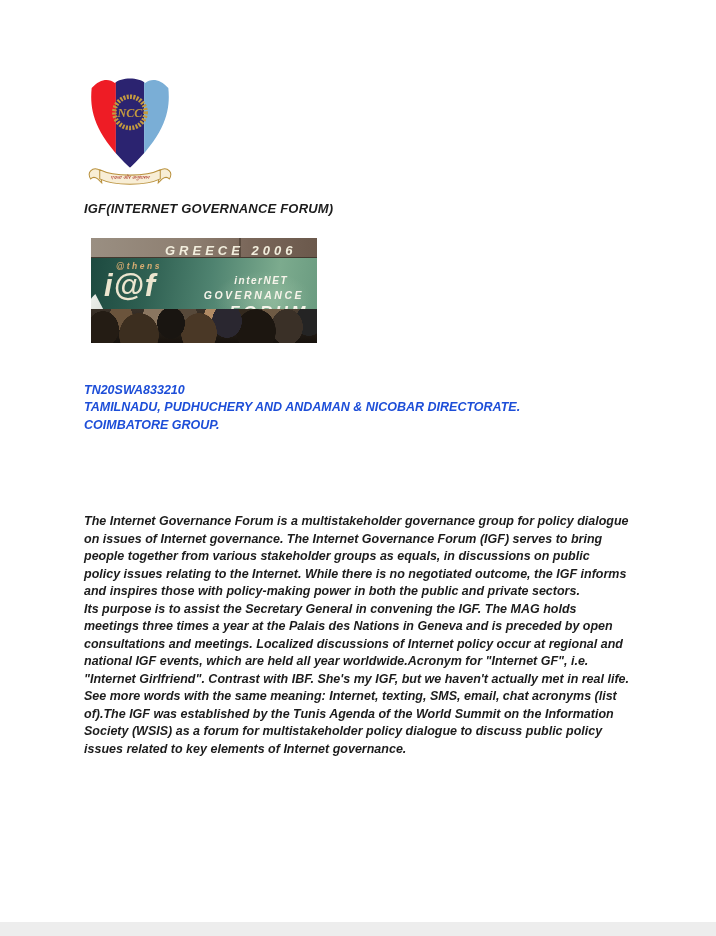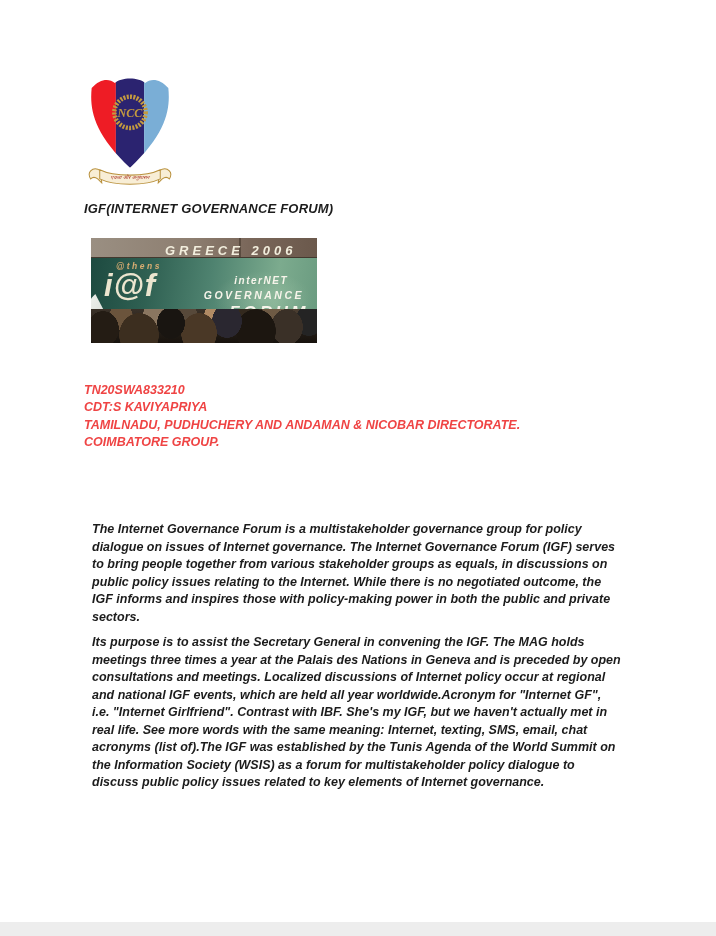--- a/index.html
+++ b/index.html
@@ -124,31 +124,31 @@
       radial-gradient(12px 13px at 125px 7px,#b08a64 98%,rgba(0,0,0,0)),
       radial-gradient(11px 12px at 152px 5px,#33291e 98%,rgba(0,0,0,0)),
       radial-gradient(12px 13px at 182px 6px,#6e5a44 98%,rgba(0,0,0,0)),
       radial-gradient(10px 11px at 207px 5px,#4a3d30 98%,rgba(0,0,0,0)),
       linear-gradient(#3a3128,#17120d);
   }
 
   
   .info{
     position:absolute;left:84px;top:382px;
-    font-size:12.5px;font-weight:bold;color:#ef4444;
+    font-size:12.5px;font-weight:bold;color:#1d4ed8;
     line-height:17.3px;
   }
 
   
   .body-text{
     position:absolute;left:84px;top:513px;width:545px;
     font-size:12.5px;font-weight:bold;color:#1c1c1c;
     line-height:17.5px;
   }
-  .body-text p{margin:8px;}
+  .body-text p{margin:0;}
 </style>
 </head>
 <body>
 
 <div class="viewport">
   <div class="page">
 
     <svg class="crest" viewBox="0 0 84 115">
       <defs>
         <clipPath id="shieldClip">
@@ -198,21 +198,20 @@
         <div class="person"></div>
         <div class="person"></div>
         <div class="person"></div>
       </div>
       <div class="table-band"></div>
       <div class="audience"></div>
     </div>
 
     <div class="info">
       <div>TN20SWA833210</div>
-      <div>CDT:S KAVIYAPRIYA</div>
       <div>TAMILNADU, PUDHUCHERY AND ANDAMAN &amp; NICOBAR DIRECTORATE.</div>
       <div>COIMBATORE GROUP.</div>
     </div>
 
     <div class="body-text">
       <p>The Internet Governance Forum is a multistakeholder governance group for policy dialogue on issues of Internet governance. The Internet Governance Forum (IGF) serves to bring people together from various stakeholder groups as equals, in discussions on public policy issues relating to the Internet. While there is no negotiated outcome, the IGF informs and inspires those with policy-making power in both the public and private sectors.</p>
       <p>Its purpose is to assist the Secretary General in convening the IGF. The MAG holds meetings three times a year at the Palais des Nations in Geneva and is preceded by open consultations and meetings. Localized discussions of Internet policy occur at regional and national IGF events, which are held all year worldwide.Acronym for "Internet GF", i.e. "Internet Girlfriend". Contrast with IBF. She's my IGF, but we haven't actually met in real life. See more words with the same meaning: Internet, texting, SMS, email, chat acronyms (list of).The IGF was established by the Tunis Agenda of the World Summit on the Information Society (WSIS) as a forum for multistakeholder policy dialogue to discuss public policy issues related to key elements of Internet governance.</p>
     </div>
 
   </div>

